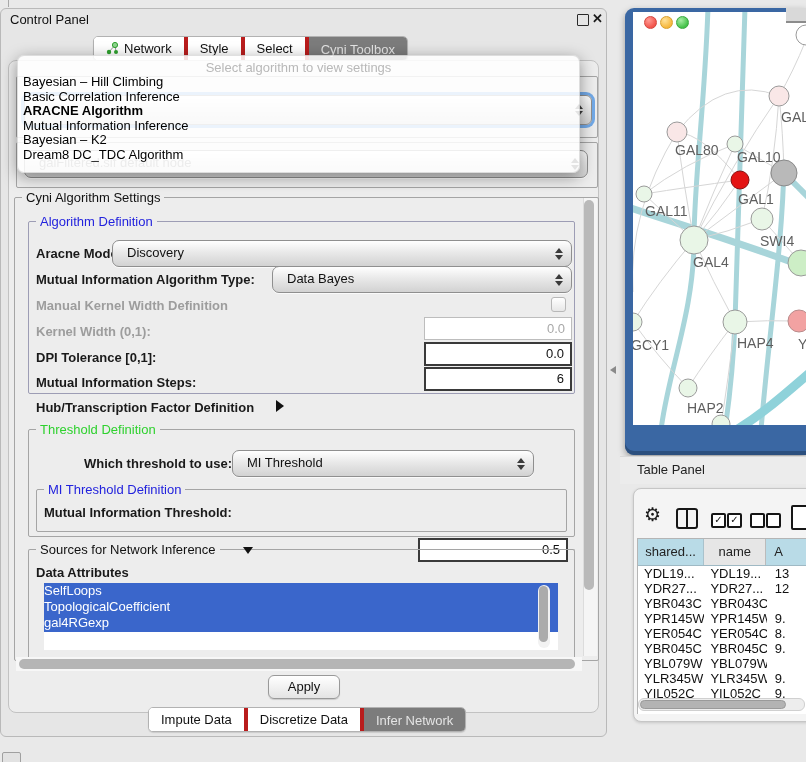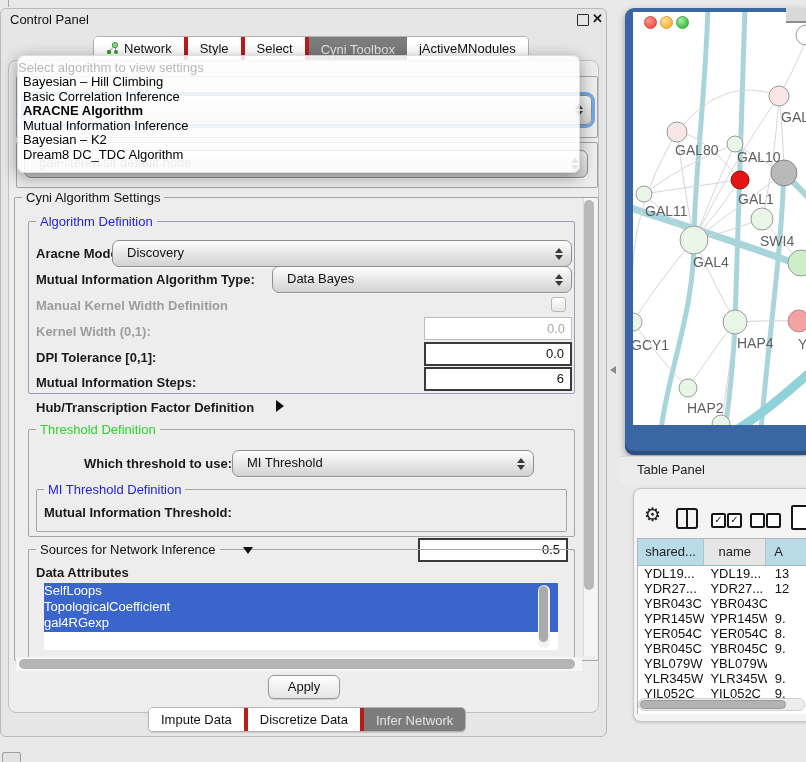--- a/index.html
+++ b/index.html
@@ -64,23 +64,20 @@
     </div>
     <div class="tab">
         <span>Style</span>
       </div>
     <div class="tab">
         <span>Select</span>
       </div>
     <div class="tab sel">
         <span>Cyni Toolbox</span>
       </div>
-    <div class="tab" style="border-right:none;">
-        <span>jActiveMNodules</span>
-      </div>
   </div>
 
   <div class="abs" style="left:8px;top:60px;width:591px;height:653px;background:#ededed;border:1px solid #c2c2c2;border-radius:8px;box-sizing:border-box;"></div>
 
   <div class="abs groupbox" style="left:16px;top:76px;width:580px;height:60px;"></div>
   <div class="abs combo" style="left:24px;top:95px;width:566px;height:28px;box-shadow:0 0 0 3px rgba(92,156,229,.85);border-radius:6px;">
     <span class="carrows">
         <i class="up"></i>
         <i class="dn"></i>
       </span>
@@ -88,21 +85,21 @@
   <div class="abs groupbox" style="left:16px;top:142px;width:580px;height:44px;"></div>
   <div class="abs combo" style="left:24px;top:150px;width:562px;height:26px;border-radius:7px;">
     <span class="ctext" style="color:#787878;">galFiltered.sif default node</span>
     <span class="carrows">
         <i class="up"></i>
         <i class="dn"></i>
       </span>
   </div>
 
   <div class="abs popup" style="left:17px;top:55px;width:561px;height:116px;z-index:6;">
-    <div class="abs" style="left:0;right:0;top:4px;text-align:left;font-size:13px;color:#b8b8b8;">Select algorithm to view settings</div>
+    <div class="abs" style="left:0;right:0;top:4px;text-align:center;font-size:13px;color:#b8b8b8;">Select algorithm to view settings</div>
     <div class="pitem" style="top:18px;">Bayesian – Hill Climbing</div>
     <div class="pitem" style="top:32.5px;">Basic Correlation Inference</div>
     <div class="pitem" style="top:47px;font-weight:bold;">ARACNE Algorithm</div>
     <div class="pitem" style="top:61.5px;">Mutual Information Inference</div>
     <div class="pitem" style="top:76px;">Bayesian – K2</div>
     <div class="pitem" style="top:90.5px;">Dream8 DC_TDC Algorithm</div>
   </div>
 
   <div class="abs groupbox" style="left:14px;top:197px;width:583px;height:462px;"></div>
   <div class="abs gtitle" style="left:22px;top:190px;color:#111;">Cyni Algorithm Settings</div>

